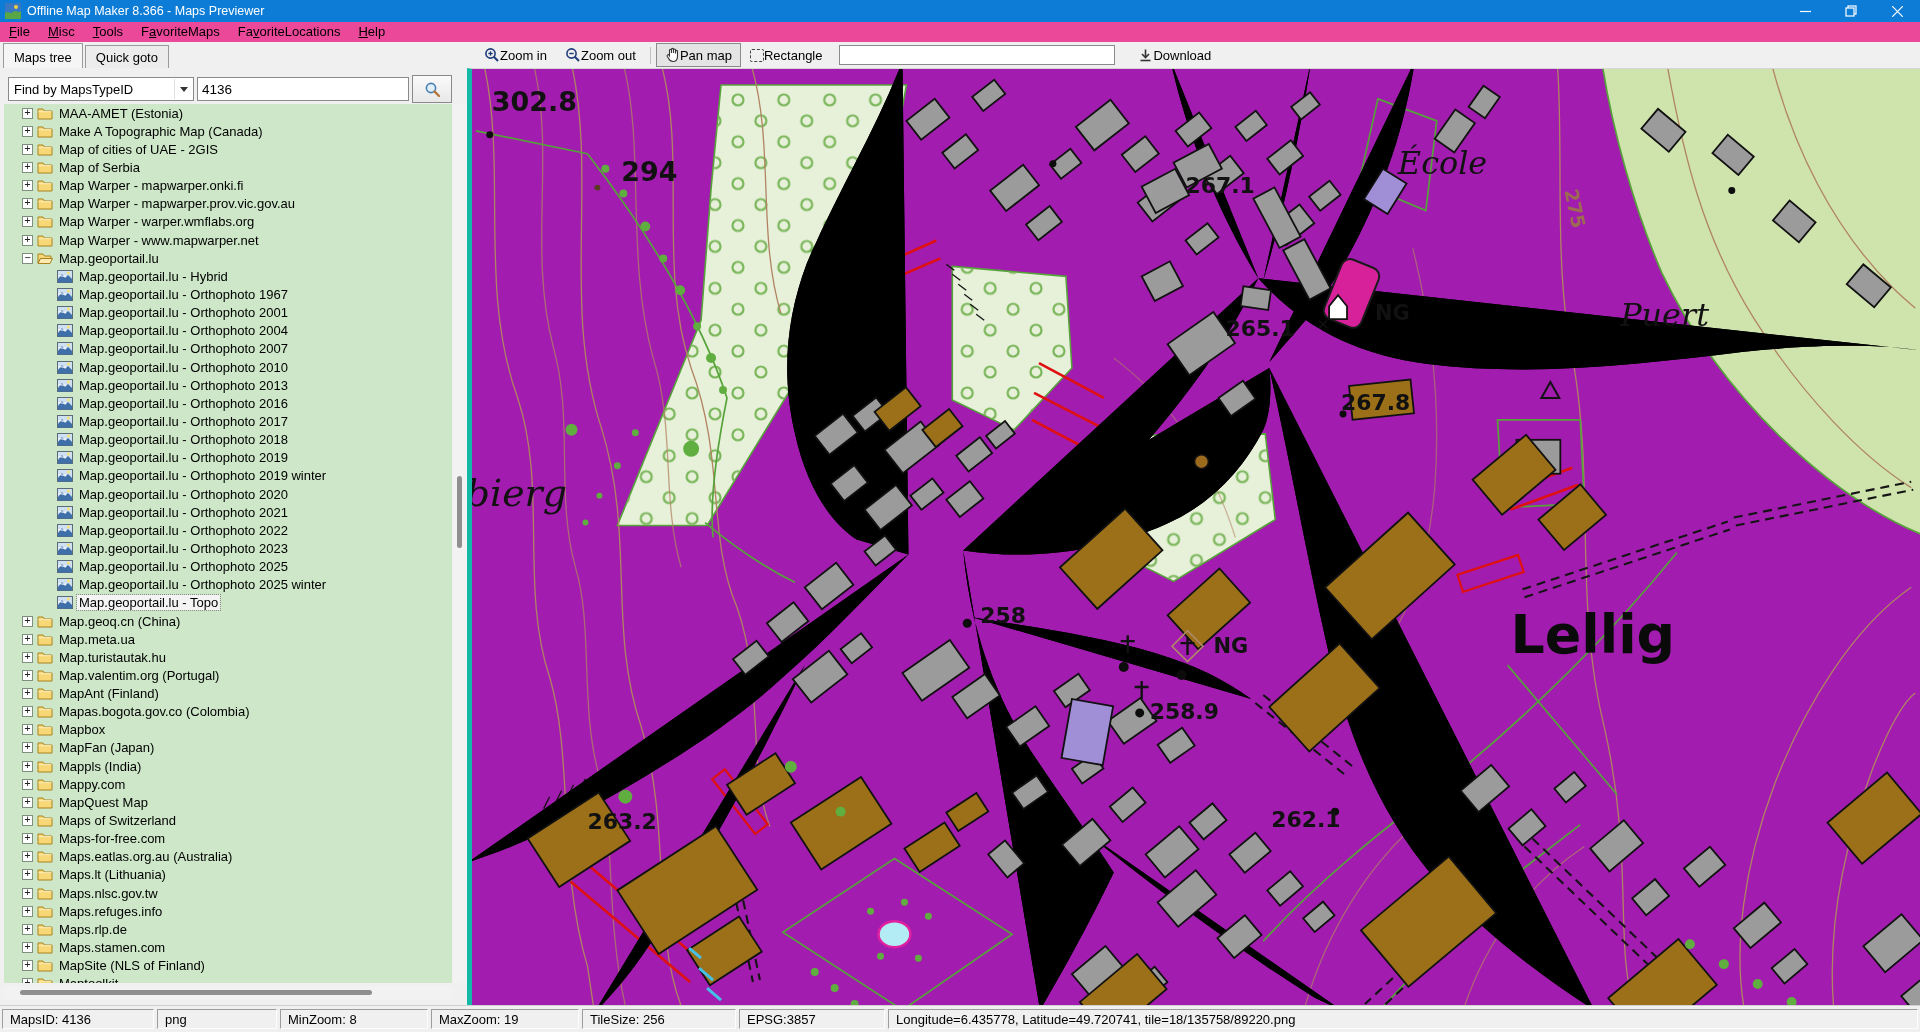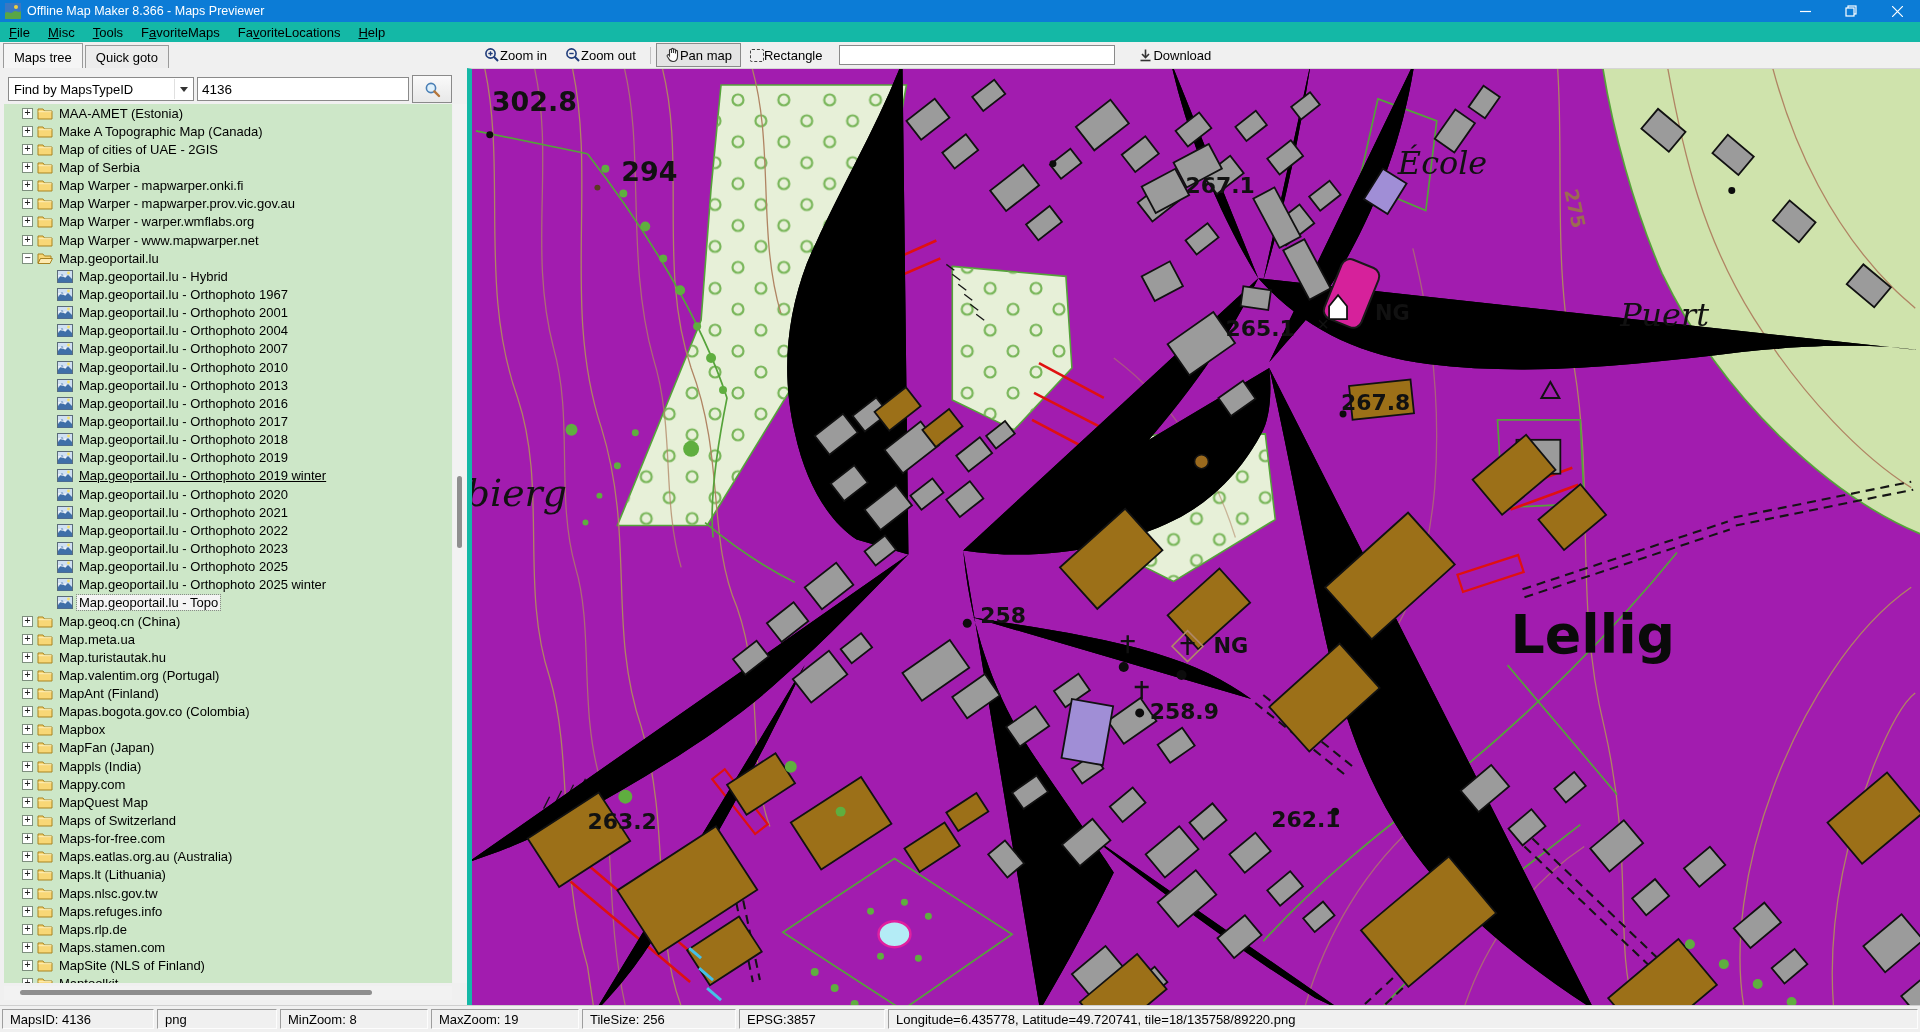--- a/index.html
+++ b/index.html
@@ -4,21 +4,21 @@
 <style>
   html,body{margin:0;padding:0}
   body{width:1920px;height:1032px;position:relative;overflow:hidden;background:#f0f0f0;
        font-family:"Liberation Sans",sans-serif;color:#000;-webkit-font-smoothing:antialiased}
   
   .titlebar{position:absolute;top:0;left:0;right:0;height:22px;background:#0c7cd6;display:flex;align-items:center;color:#fff;font-size:12.5px}
   .appicon{width:16px;height:16px;margin:0 6px 0 5px;flex:0 0 auto}
   .wincontrols{margin-left:auto;display:flex;height:22px}
   .winbtn{width:46px;height:22px;display:flex;align-items:center;justify-content:center}
   
-  .menubar{position:absolute;top:22px;left:0;right:0;height:20px;background:#14b8a6;display:flex;align-items:center;font-size:13px;border-bottom:1px solid #eaeaea}
+  .menubar{position:absolute;top:22px;left:0;right:0;height:20px;background:#ec4899;display:flex;align-items:flex-start;font-size:13px;border-bottom:1px solid #eaeaea}
   .menu-item{padding:2px 9px;cursor:default}
   .menu-item u{text-decoration:underline}
   
   .leftpanel{position:absolute;top:42px;left:0;width:467px;bottom:27px;background:#f0f0f0;border-right:6px solid #701a75}
   .tabs{height:26px;display:flex;align-items:flex-end;padding-left:3px;font-size:13px}
   .tab{padding:4px 10px 3px;border:1px solid #9a9a9a;border-bottom:none;background:#ececec;margin-right:2px;position:relative}
   .tab.active{background:#f5f5f5;padding-top:6px;z-index:2}
   .searchrow{display:flex;align-items:center;gap:3px;padding:7px 4px 6px 8px}
   .combo{width:186px;height:24px;border:1px solid #8a8a8a;background:#fff;display:flex;align-items:center;font-size:13px;padding-left:5px;position:relative;box-sizing:border-box}
   .combo-arrow{position:absolute;right:1px;top:1px;bottom:1px;width:17px;display:flex;align-items:center;justify-content:center;background:#fff;border-left:1px solid #e0e0e0}
@@ -349,21 +349,21 @@
         <span class="ticn">
           <svg width="16" height="13" viewBox="0 0 16 13">
             <rect x="0.5" y="0.5" width="15" height="12" fill="#cfe0f2" stroke="#5a6b7a"></rect>
             <path d="M1,9 L5,4 L8,8 L11,5 L15,9 V12.5 H1z" fill="#3f6fa8"></path>
             <circle cx="11.5" cy="3" r="1.4" fill="#f5e26b"></circle>
             <path d="M1,6 C4,5 6,7 9,6" stroke="#ffffff" fill="none" stroke-width="1"></path>
           </svg>
         </span>
         <span class="tlabel">Map.geoportail.lu - Orthophoto 2019</span>
       </div>
-      <div class="trow" style="padding-left: 38px; text-decoration: underline;">
+      <div class="trow" style="padding-left: 38px;">
         <span class="expsp"></span>
         <span class="ticn">
           <svg width="16" height="13" viewBox="0 0 16 13">
             <rect x="0.5" y="0.5" width="15" height="12" fill="#cfe0f2" stroke="#5a6b7a"></rect>
             <path d="M1,9 L5,4 L8,8 L11,5 L15,9 V12.5 H1z" fill="#3f6fa8"></path>
             <circle cx="11.5" cy="3" r="1.4" fill="#f5e26b"></circle>
             <path d="M1,6 C4,5 6,7 9,6" stroke="#ffffff" fill="none" stroke-width="1"></path>
           </svg>
         </span>
         <span class="tlabel">Map.geoportail.lu - Orthophoto 2019 winter</span>

